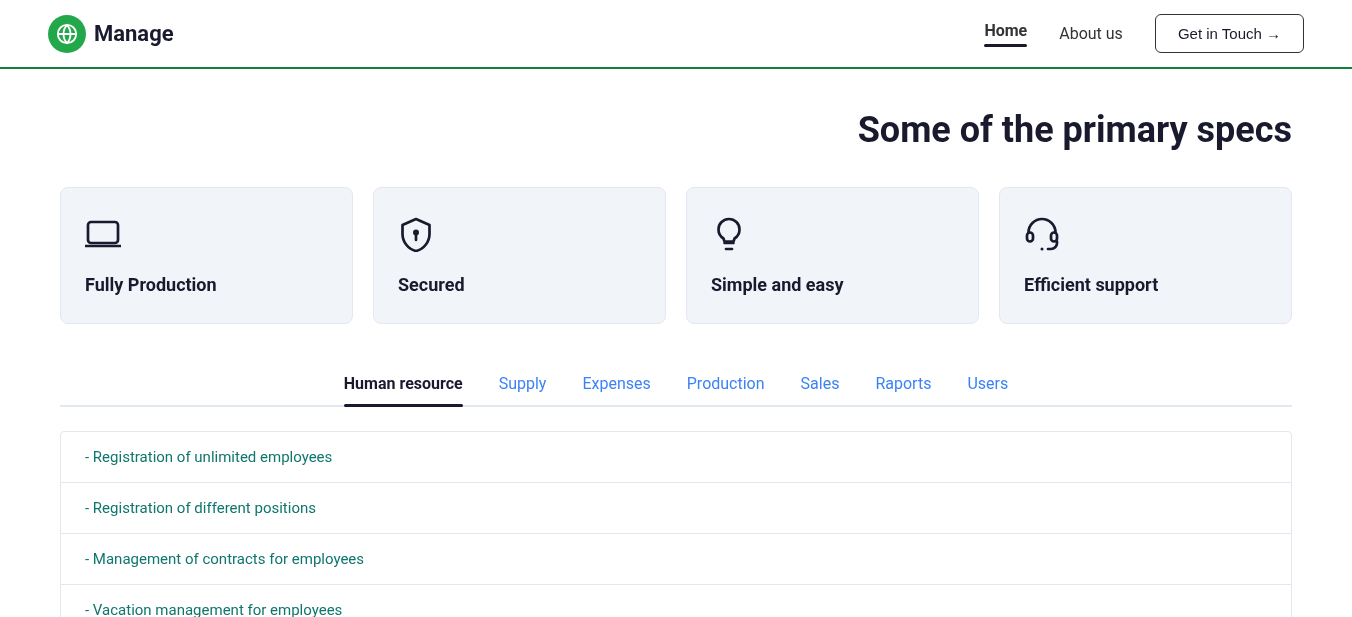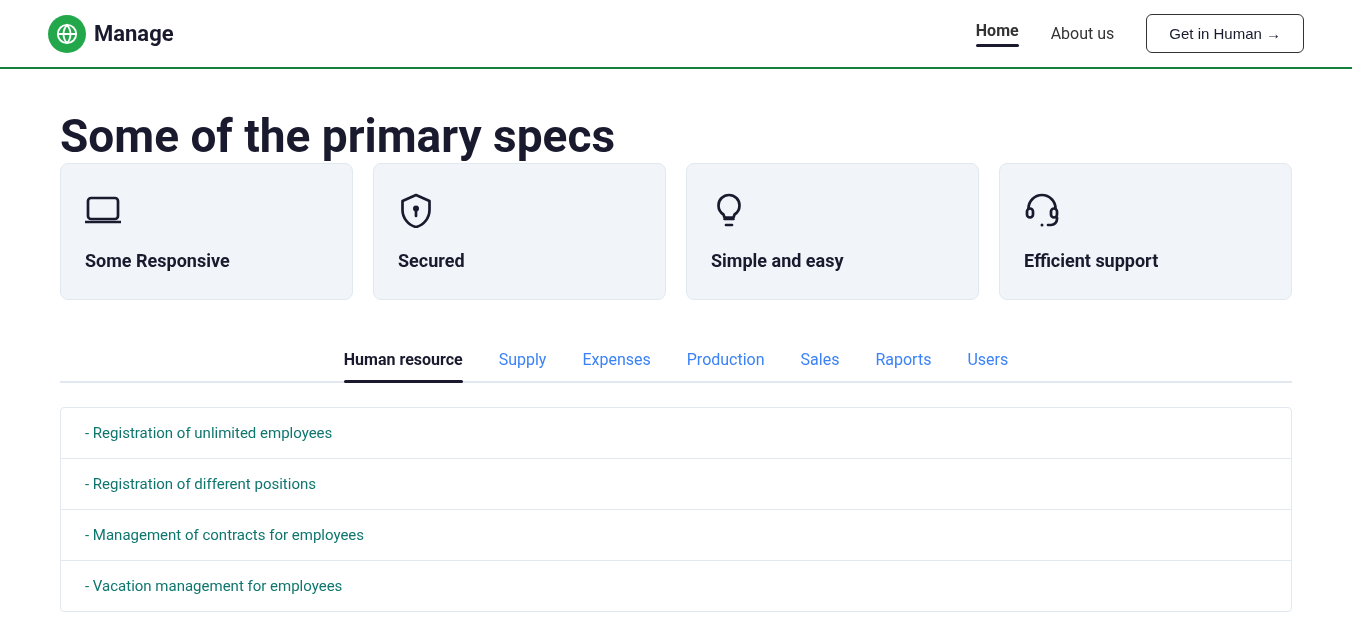--- a/index.html
+++ b/index.html
@@ -66,24 +66,25 @@
       align-items: center;
       gap: 8px;
       color: #1a1a2e;
     }
 
     
     .main-content {
       padding: 40px 60px;
     }
     .section-title {
-      text-align: left;
-      font-size: 46px;
-      font-weight: 700;
-      color: #1a1a2e;
+      text-align: right;
+      font-size: 36px;
+      font-weight: 700;
+      color: #1a1a2e;
+      margin-bottom: 36px;
     }
 
     
     .feature-cards {
       display: grid;
       grid-template-columns: repeat(4, 1fr);
       gap: 20px;
       margin-bottom: 50px;
     }
     .feature-card {
@@ -171,38 +172,38 @@
         <circle cx="12" cy="12" r="10"></circle>
         <path d="M2 12h20M12 2a15 15 0 0 1 0 20M12 2a15 15 0 0 0 0 20"></path>
       </svg>
     </div>
     <span>Manage</span>
   </div>
 
   <div class="navbar-links">
     <a class="nav-link active">Home</a>
     <a class="nav-link">About us</a>
-    <button class="btn-touch">Get in Human →</button>
+    <button class="btn-touch">Get in Touch →</button>
   </div>
 </nav>
 
 <main class="main-content">
 
   <h1 class="section-title">Some of the primary specs</h1>
 
   <div class="feature-cards">
 
     <div class="feature-card">
       <span class="card-icon icon-laptop">
         <svg width="36" height="36" viewBox="0 0 24 24" fill="none" stroke="#1a1a2e" stroke-width="1.8" stroke-linecap="round" stroke-linejoin="round">
           <rect x="2" y="4" width="20" height="14" rx="2"></rect>
           <line x1="0" y1="20" x2="24" y2="20"></line>
         </svg>
       </span>
-      <span class="card-label">Some Responsive</span>
+      <span class="card-label">Fully Production</span>
     </div>
 
     <div class="feature-card">
       <span class="card-icon icon-shield">
         <svg width="36" height="36" viewBox="0 0 24 24" fill="none" stroke="#1a1a2e" stroke-width="1.8" stroke-linecap="round" stroke-linejoin="round">
           <path d="M12 2L3 6v6c0 5.25 3.75 10.15 9 11.35C17.25 22.15 21 17.25 21 12V6L12 2z"></path>
           <circle cx="12" cy="11" r="2" fill="#1a1a2e" stroke="none"></circle>
           <line x1="12" y1="13" x2="12" y2="16" stroke="#1a1a2e" stroke-width="1.8"></line>
         </svg>
       </span>

